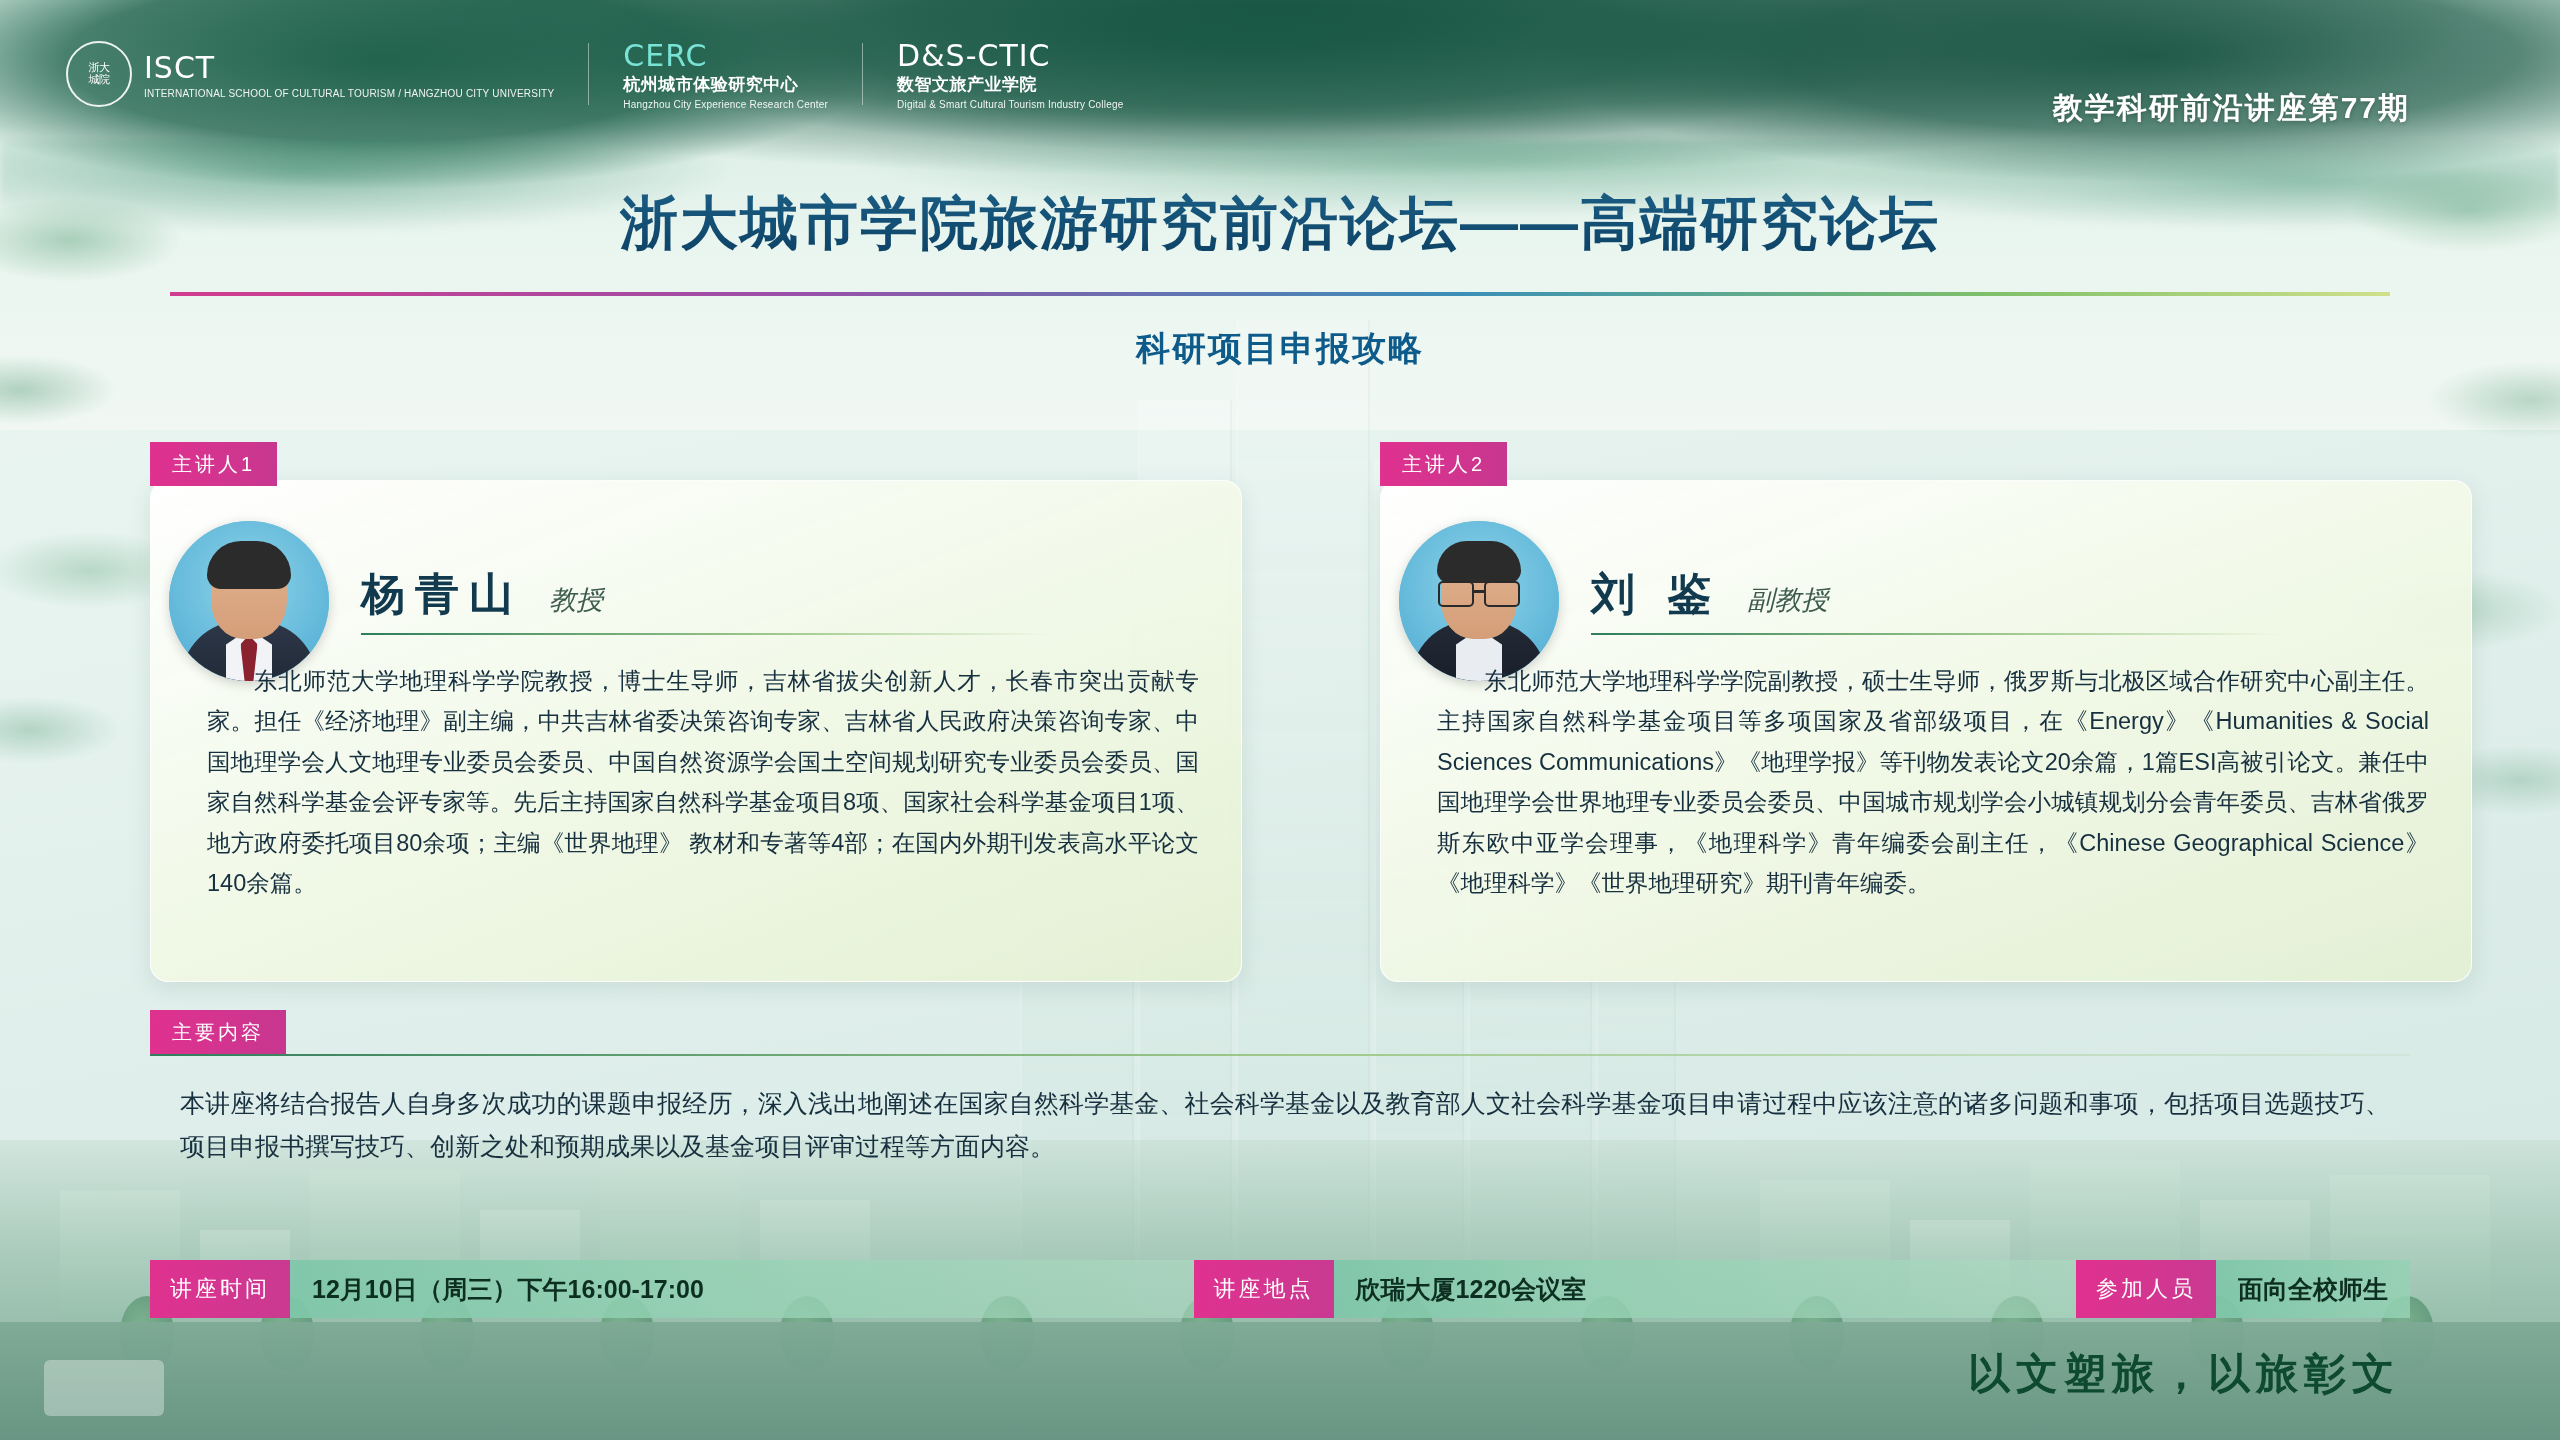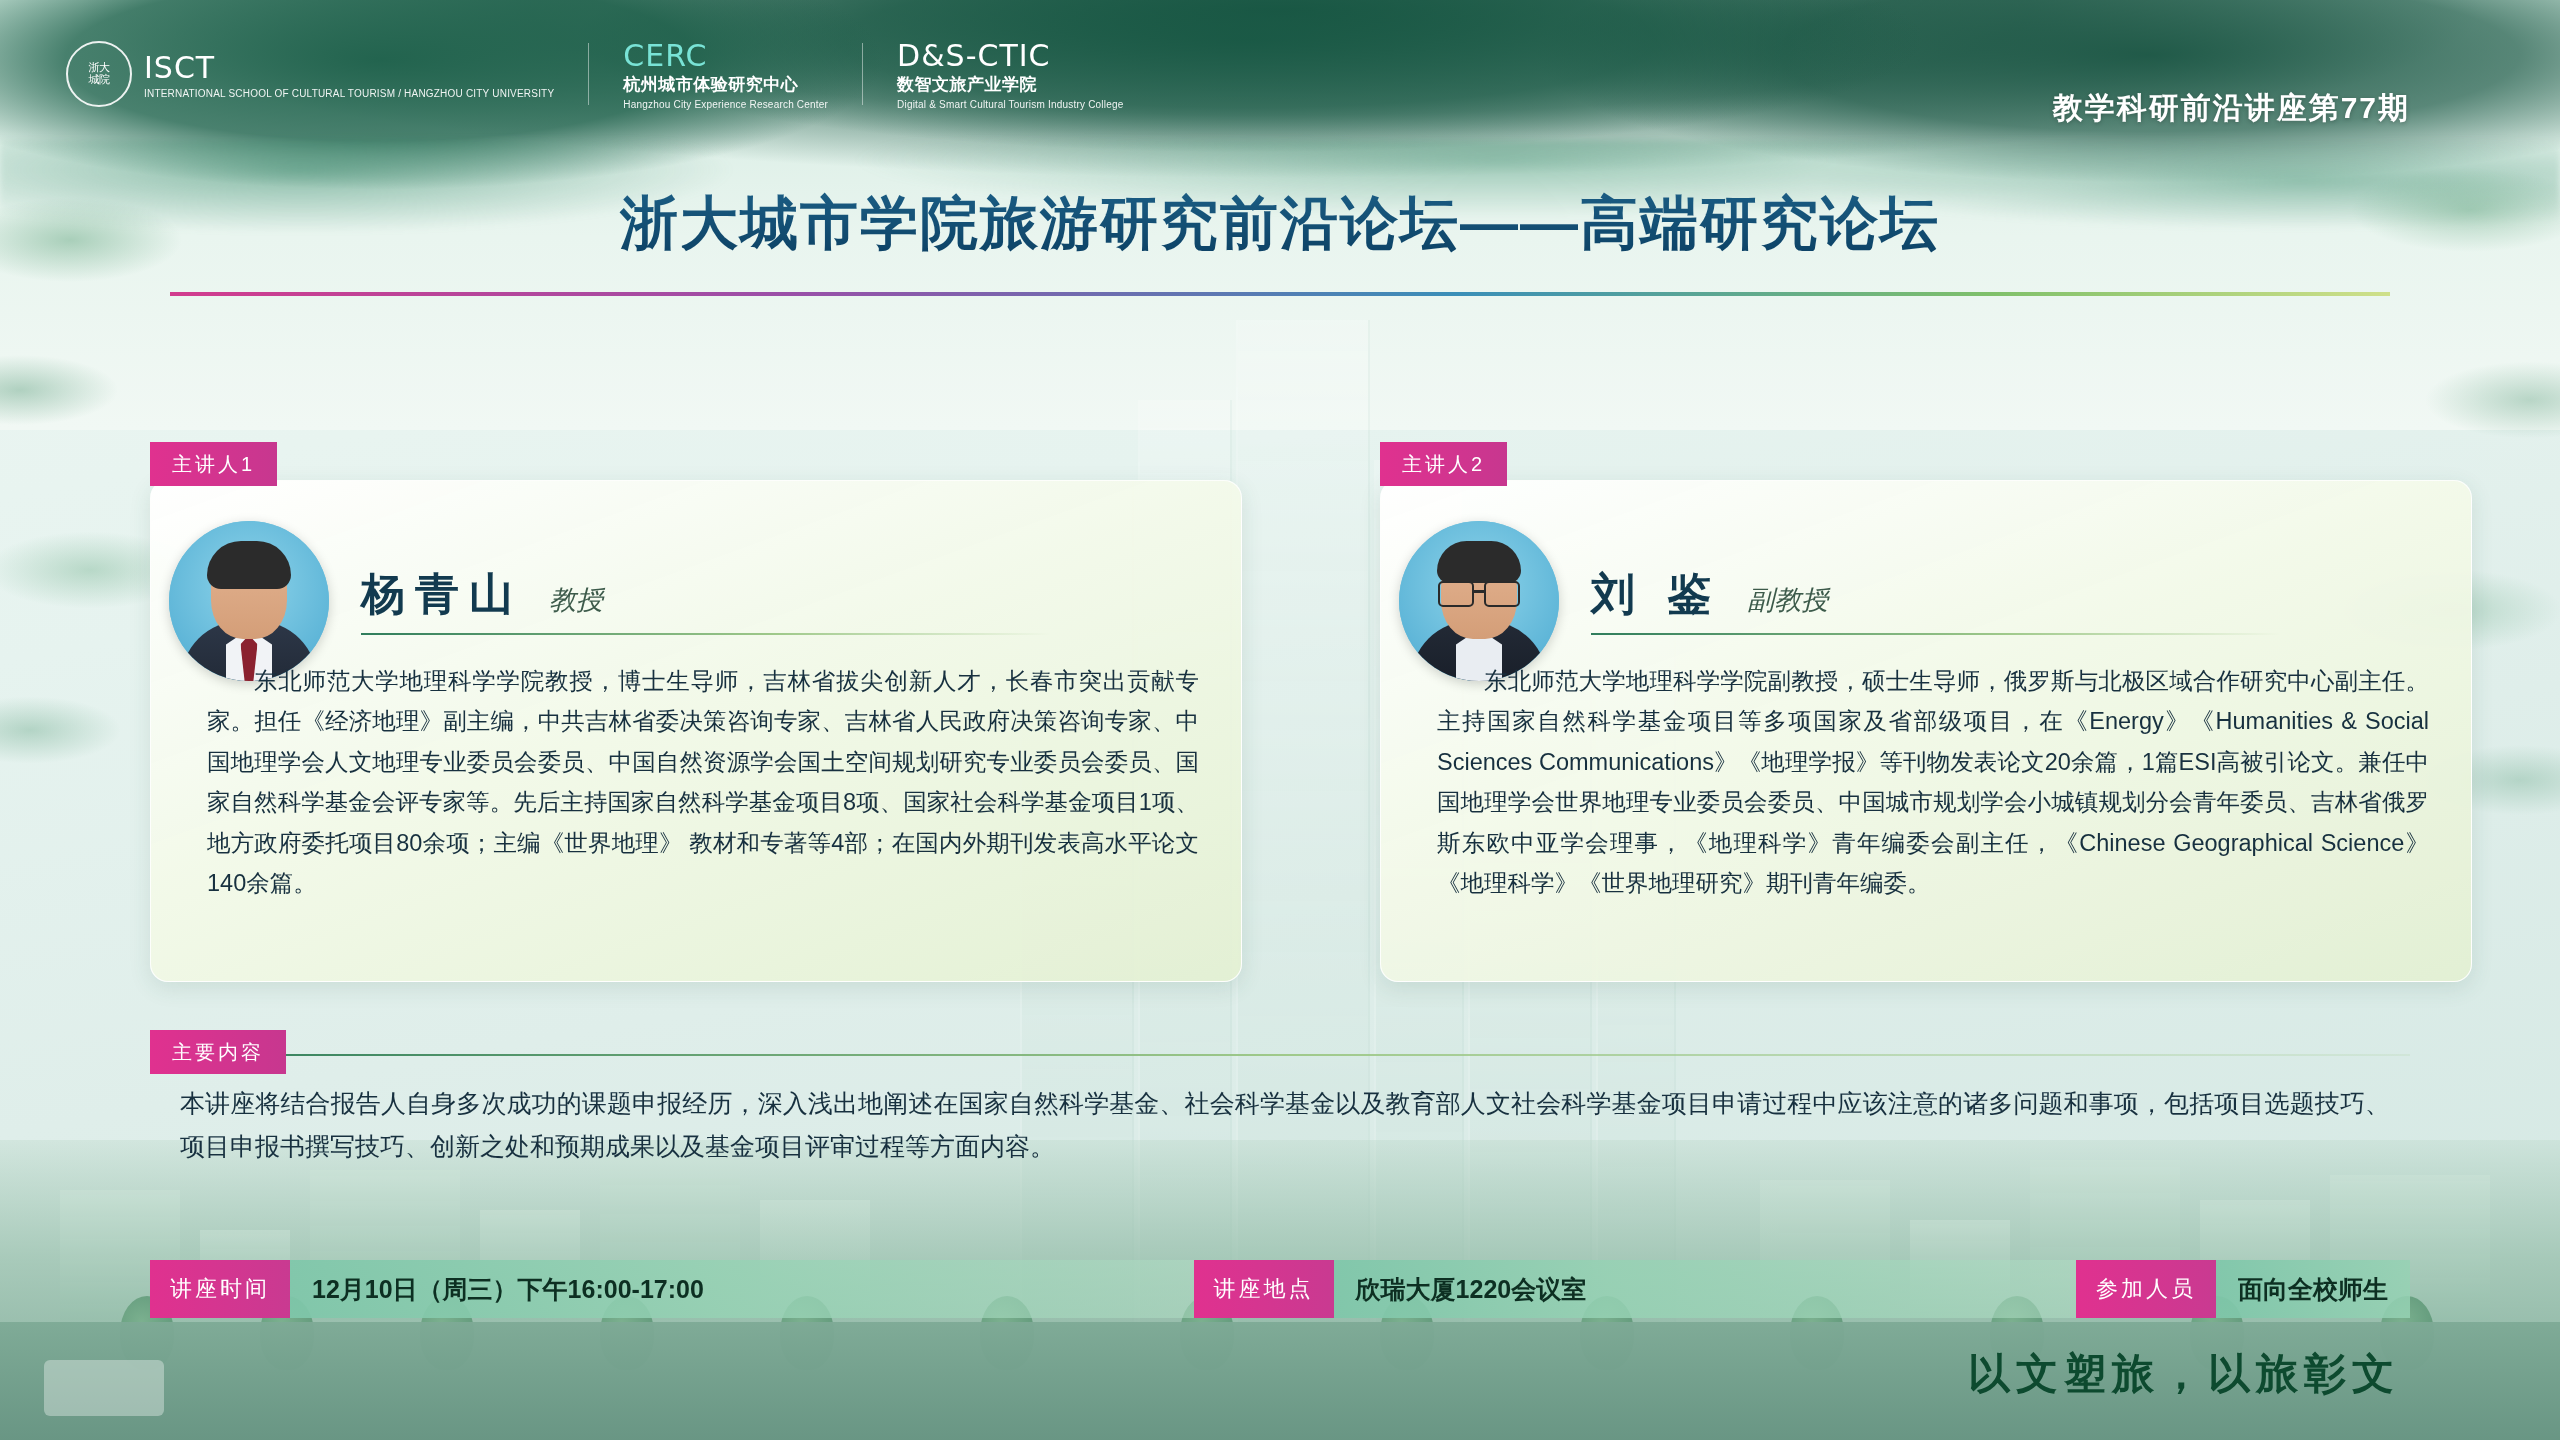--- a/index.html
+++ b/index.html
@@ -236,21 +236,21 @@
     background: linear-gradient(160deg, rgba(255,255,255,0.97) 0%, rgba(243,249,233,0.95) 45%, rgba(227,240,211,0.95) 100%);
     box-shadow: 0 6px 22px rgba(40,90,70,0.12);
     border: 1px solid rgba(255,255,255,0.9);
     z-index: 6;
   }
   .card-l { left: 150px; top: 480px; width: 1090px; height: 500px; }
   .card-r { left: 1380px; top: 480px; width: 1090px; height: 500px; }
 
   .tab-l { left: 150px; top: 442px; }
   .tab-r { left: 1380px; top: 442px; }
-  .tab-content { left: 150px; top: 1010px; margin-top: 20px; }
+  .tab-content { left: 150px; top: 1010px; }
 
   .avatar {
     position: absolute;
     width: 160px; height: 160px;
     border-radius: 50%;
     overflow: hidden;
     top: 40px; left: 18px;
     background: #6fc2e0;
     box-shadow: 0 3px 12px rgba(0,0,0,0.18);
   }
@@ -473,20 +473,21 @@
         <div class="logo-text-main">数智文旅产业学院</div>
         <div class="logo-text-sub">Digital &amp; Smart Cultural Tourism Industry College</div>
       </div>
     </div>
   </div>
 
   <div class="issue-badge">教学科研前沿讲座第77期</div>
 
   <div class="main-title">浙大城市学院旅游研究前沿论坛——高端研究论坛</div>
   <div class="title-rule"></div>
+  <div class="sub-title">科研项目申报攻略</div>
 
   <div class="tab tab-l">主讲人1</div>
   <div class="card card-l">
     <div class="avatar">
       <div class="sky"></div>
       <div class="suit"></div>
       <div class="shirt"></div>
       <div class="tie"></div>
       <div class="head"></div>
       <div class="hair"></div>

